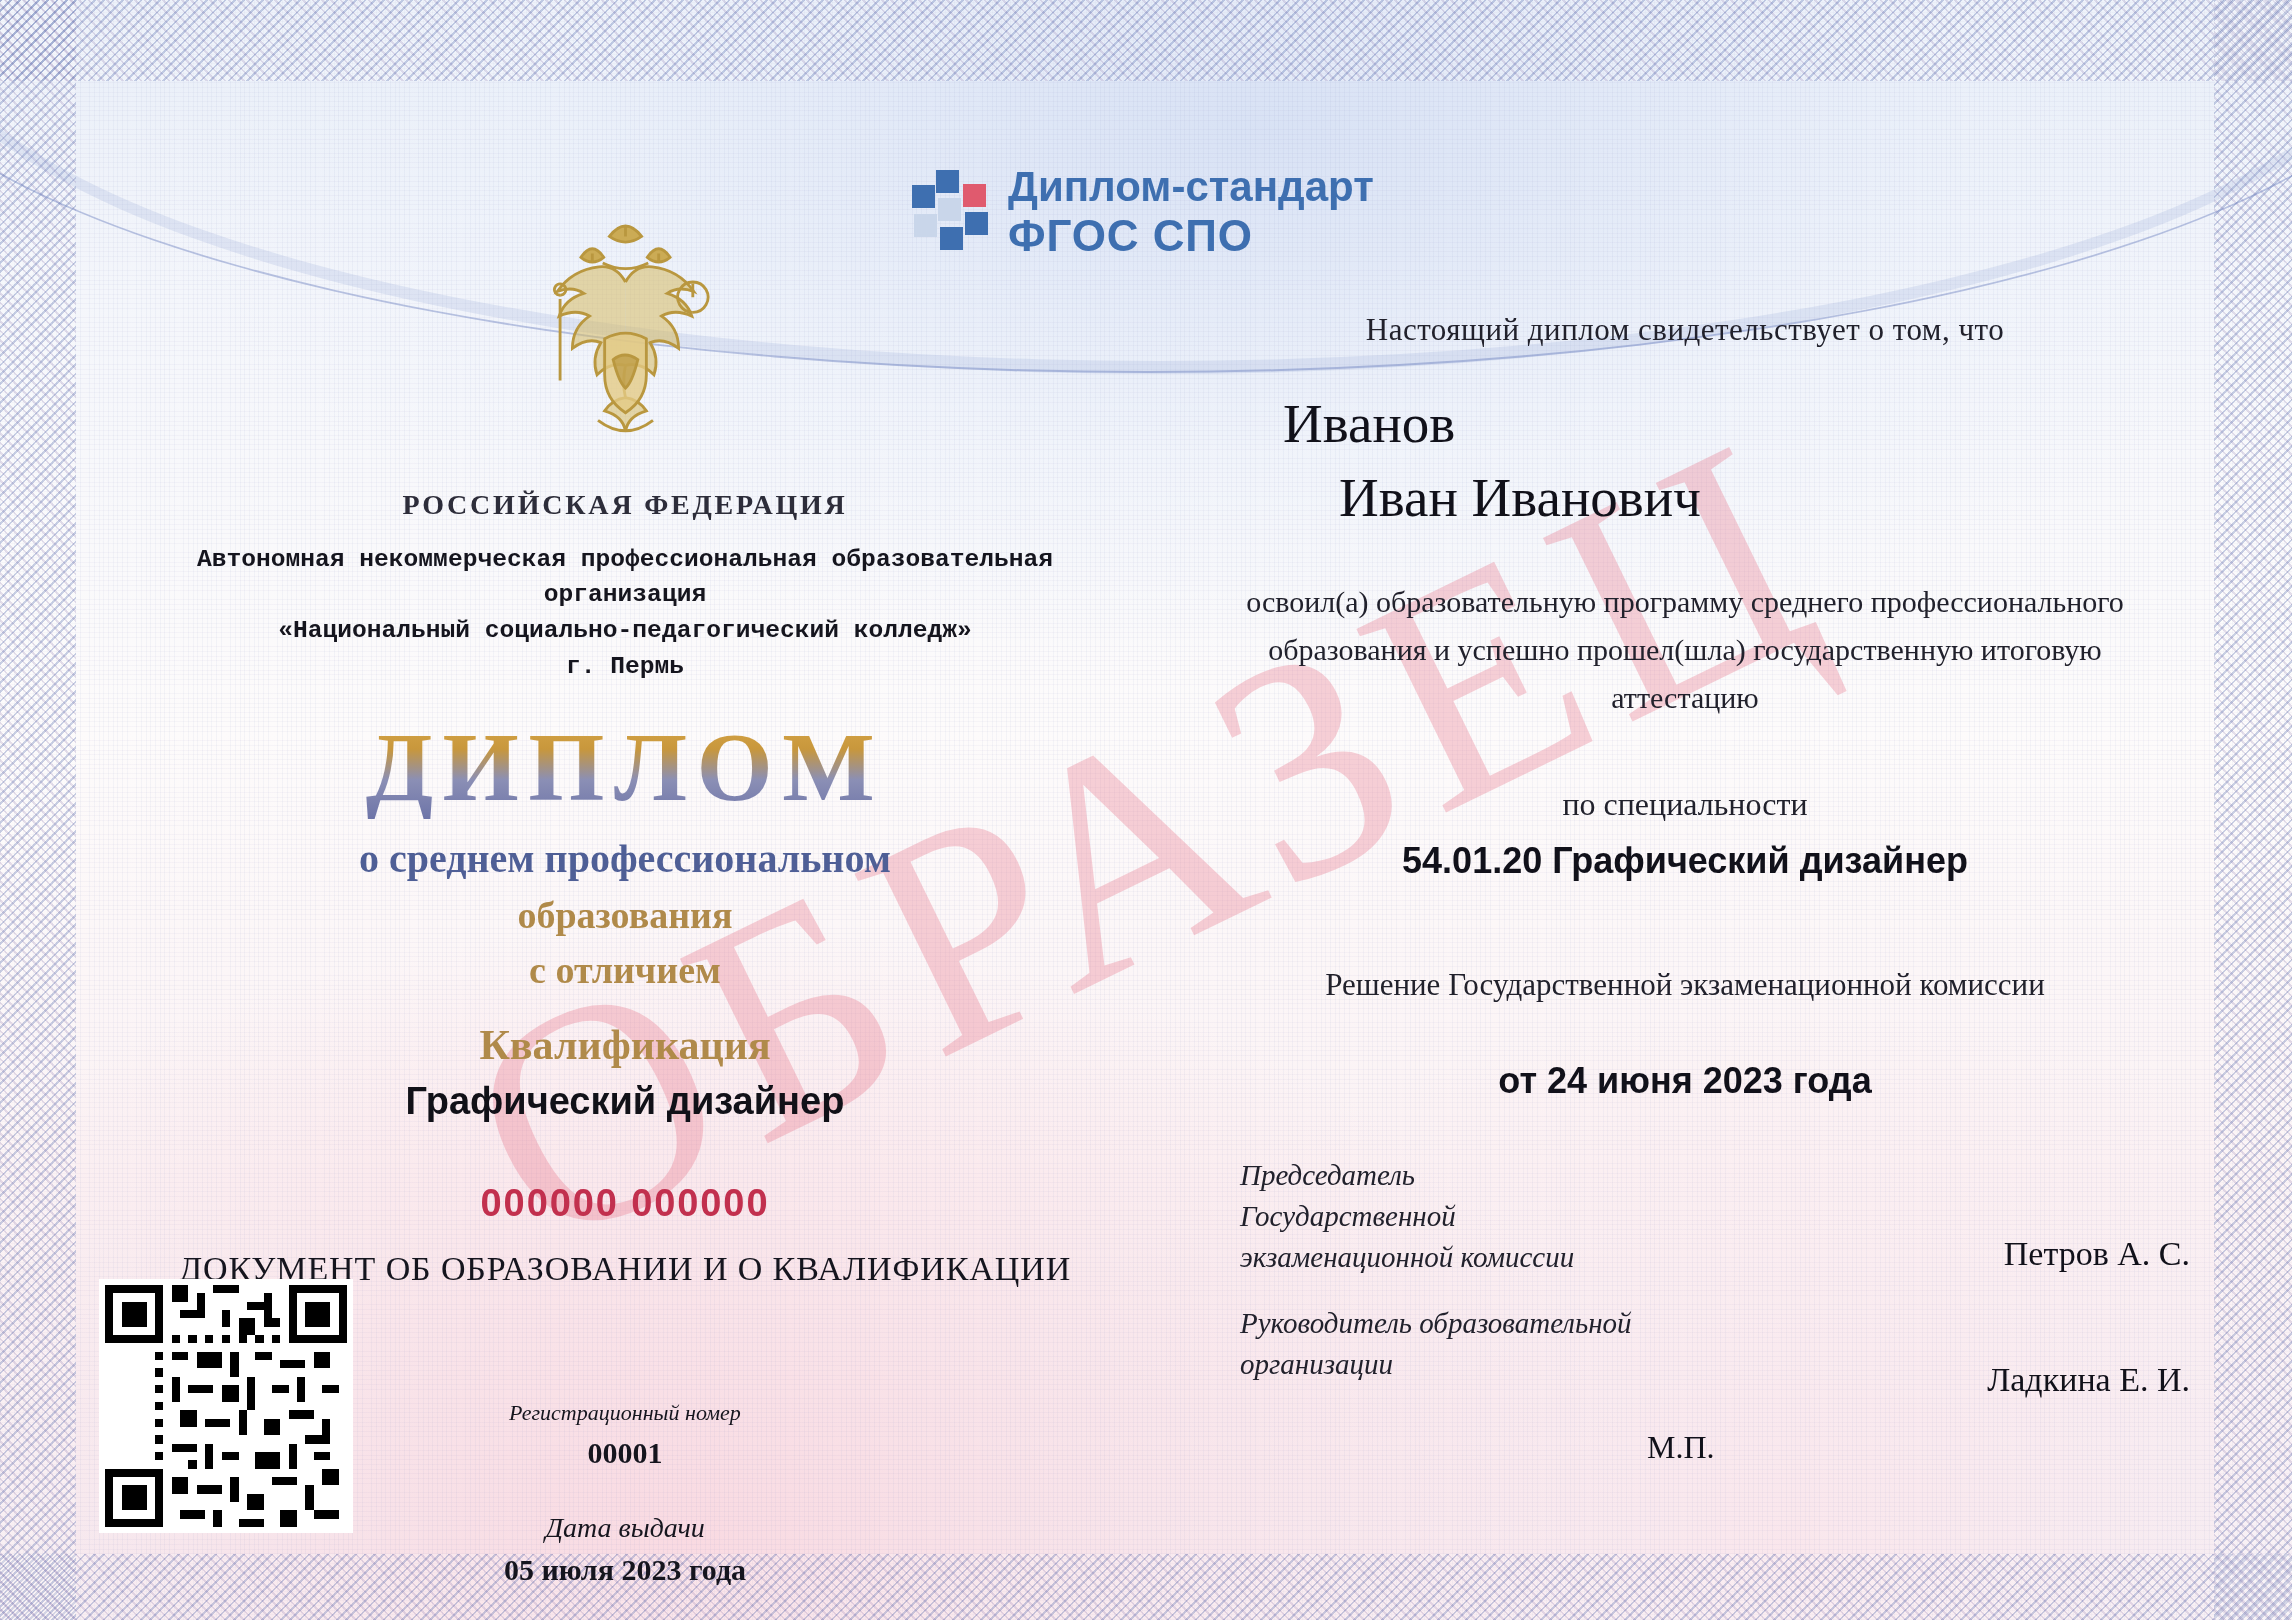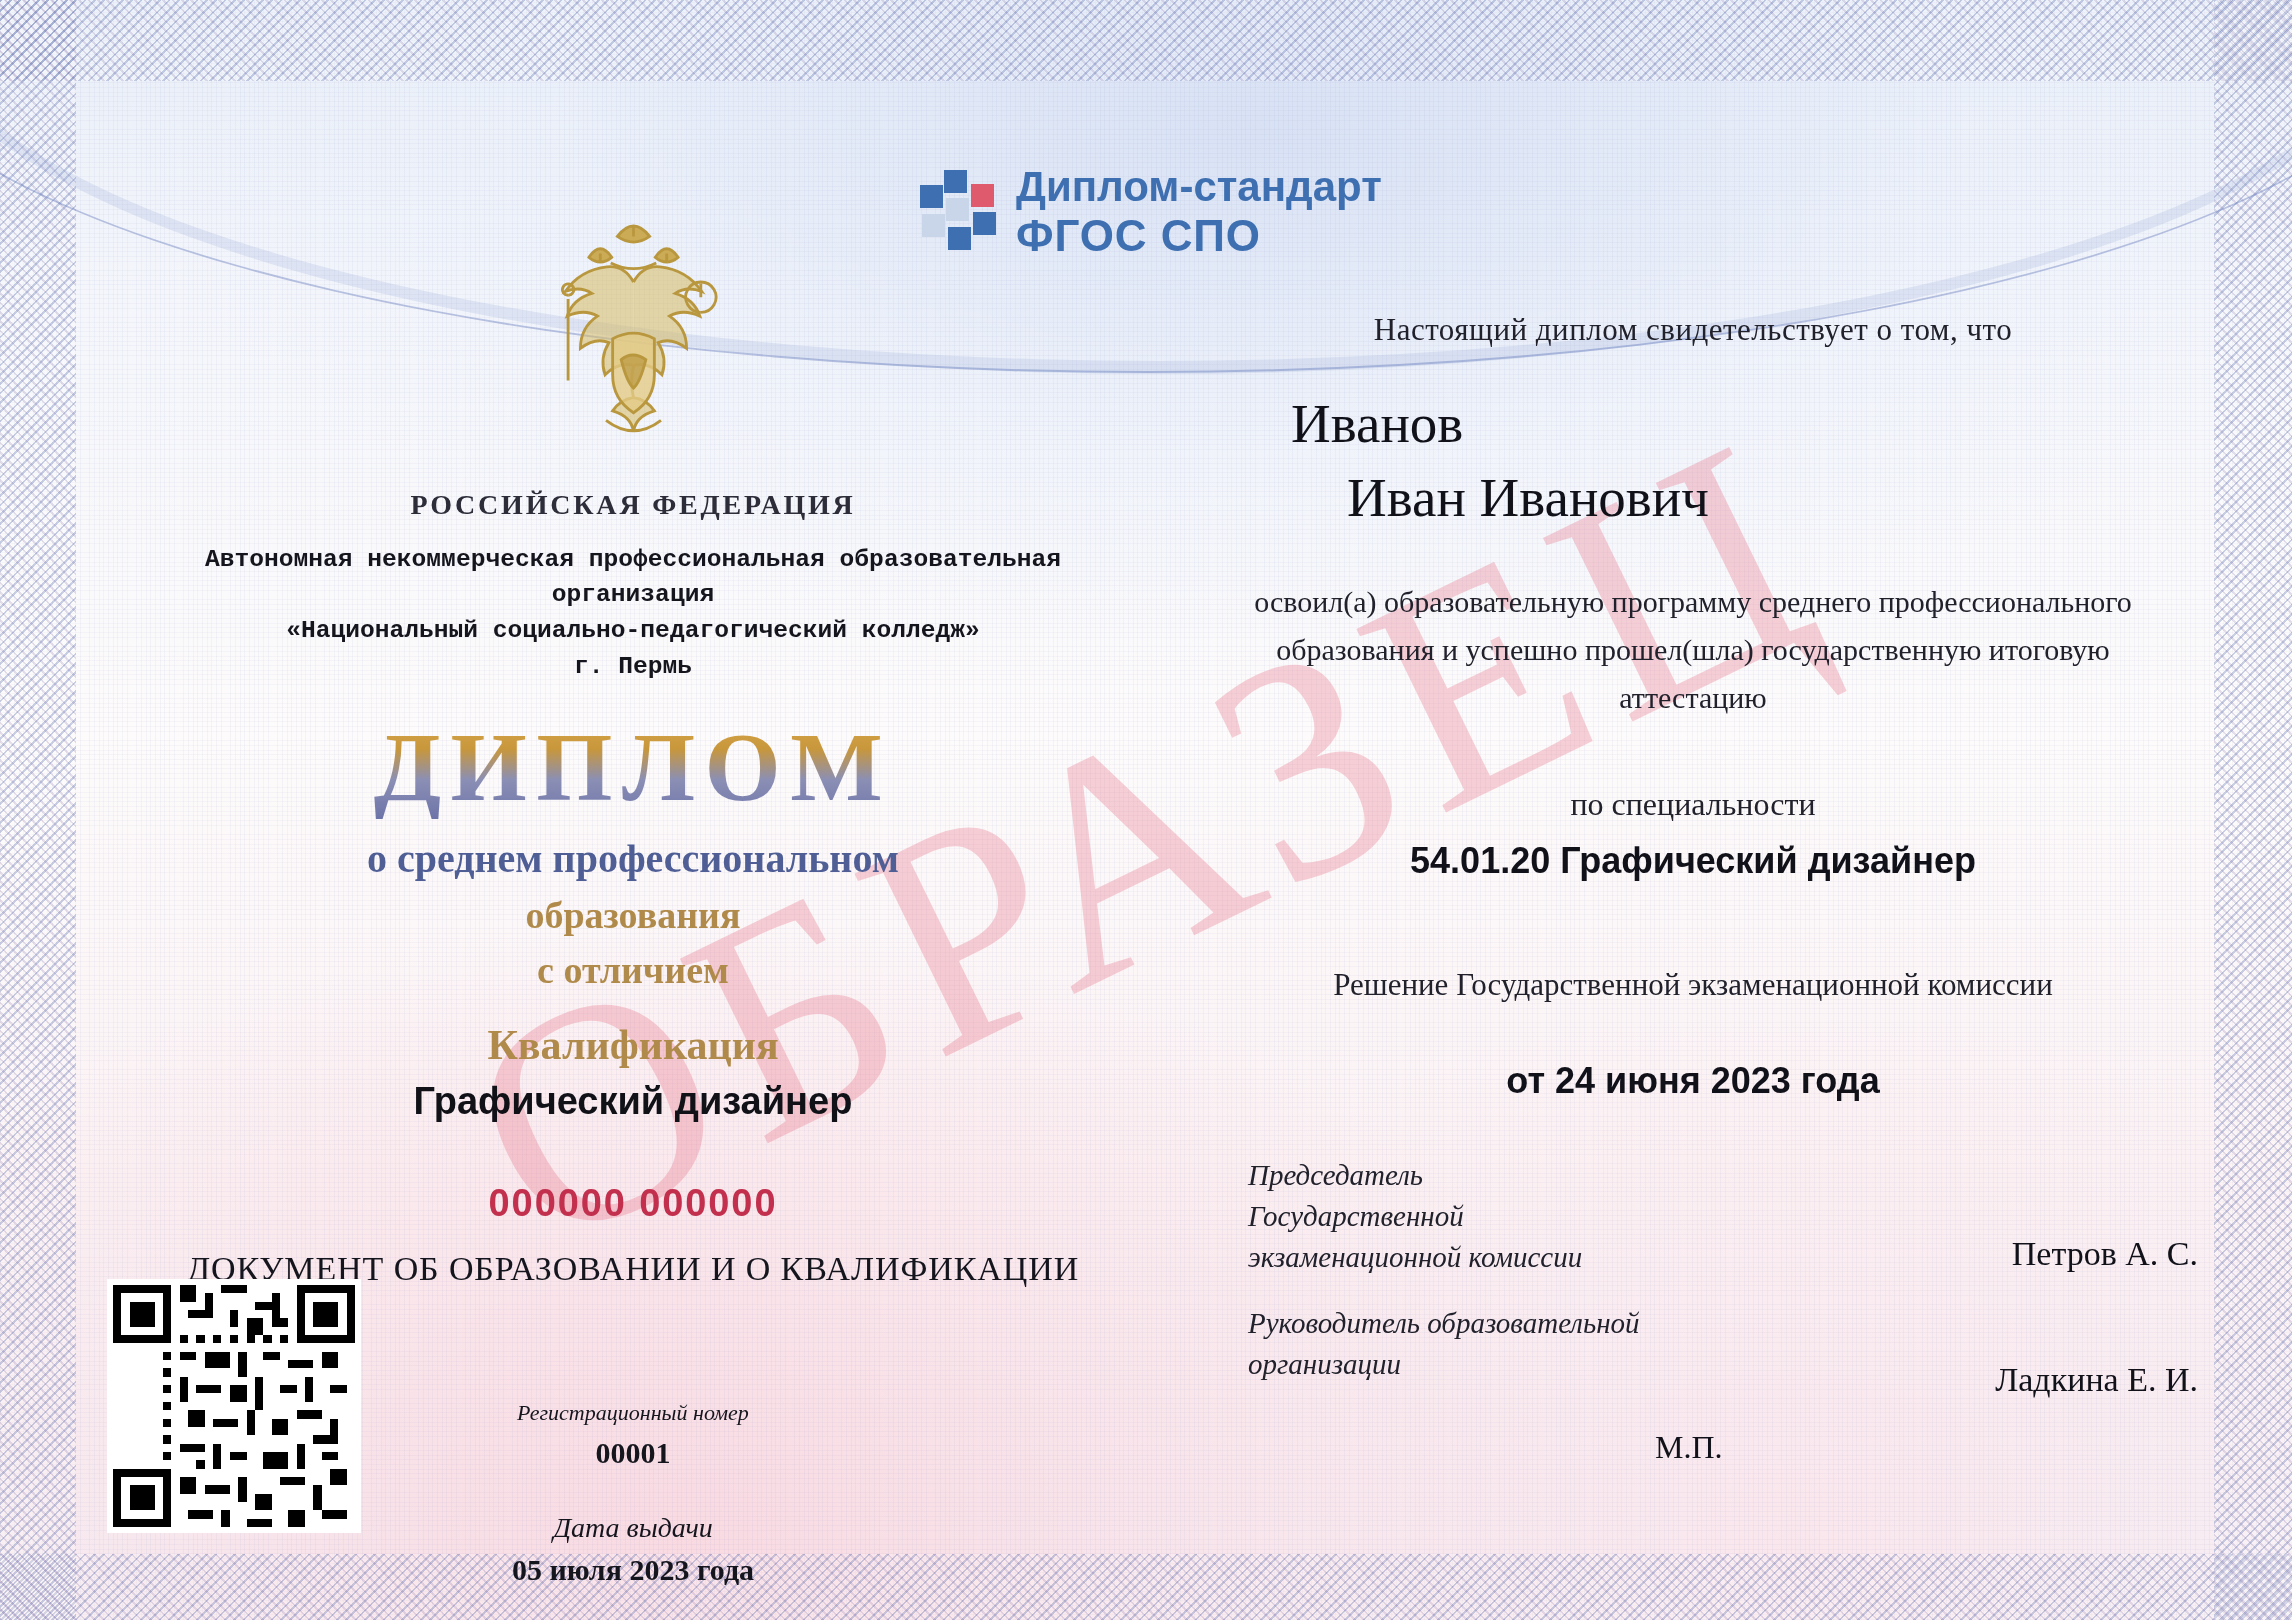--- a/index.html
+++ b/index.html
@@ -82,21 +82,20 @@
     color: rgba(232, 120, 140, 0.34);
     white-space: nowrap;
     pointer-events: none;
     user-select: none;
     line-height: 1;
   }
 
   .content {
     position: absolute;
     inset: 0;
-    margin-left: 8px;
   }
 
   
   .brand {
     position: absolute;
     left: 904px;
     top: 166px;
     display: flex;
     align-items: center;
     gap: 17px;

